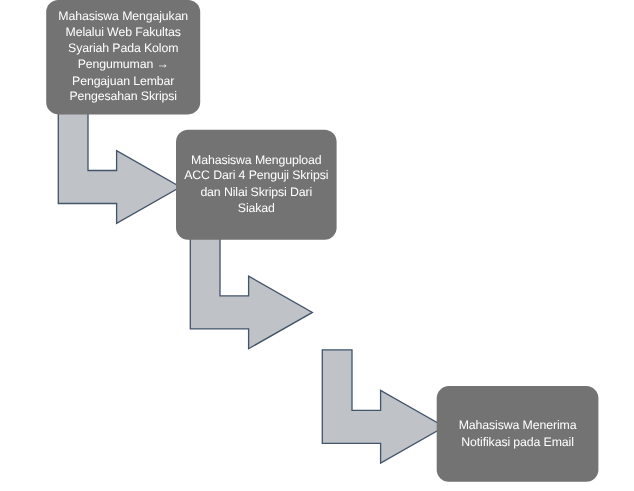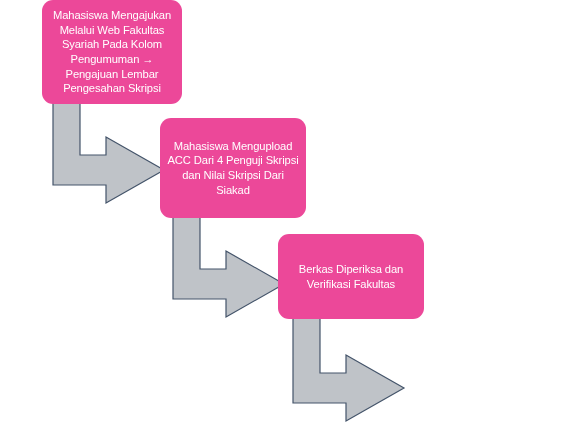--- a/index.html
+++ b/index.html
@@ -14,21 +14,21 @@
   #canvas {
     position: relative;
     width: 576px;
     height: 446px;
     background: #ffffff;
     overflow: hidden;
   }
   .node {
     position: absolute;
     box-sizing: border-box;
-    background: #ec4899;
+    background: #737373;
     border-radius: 11px;
     color: #FFFFFF;
     display: flex;
     align-items: center;
     justify-content: center;
     text-align: center;
     line-height: 1.30;
     letter-spacing: -0.1px;
     padding: 4px 7px;
     z-index: 3;
@@ -88,19 +88,19 @@
 Pengesahan Skripsi</span>
   </div>
 
   <div class="node" id="node-2">
     <span class="node-label">Mahasiswa Mengupload
 ACC Dari 4 Penguji Skripsi
 dan Nilai Skripsi Dari
 Siakad</span>
   </div>
 
-  <div class="node" id="node-3">
-    <span class="node-label">Berkas Diperiksa dan
-Verifikasi Fakultas</span>
+
+  <div class="node" id="node-4">
+    <span class="node-label">Mahasiswa Menerima
+Notifikasi pada Email</span>
   </div>
-
 
 </div>
 
 </body></html>

